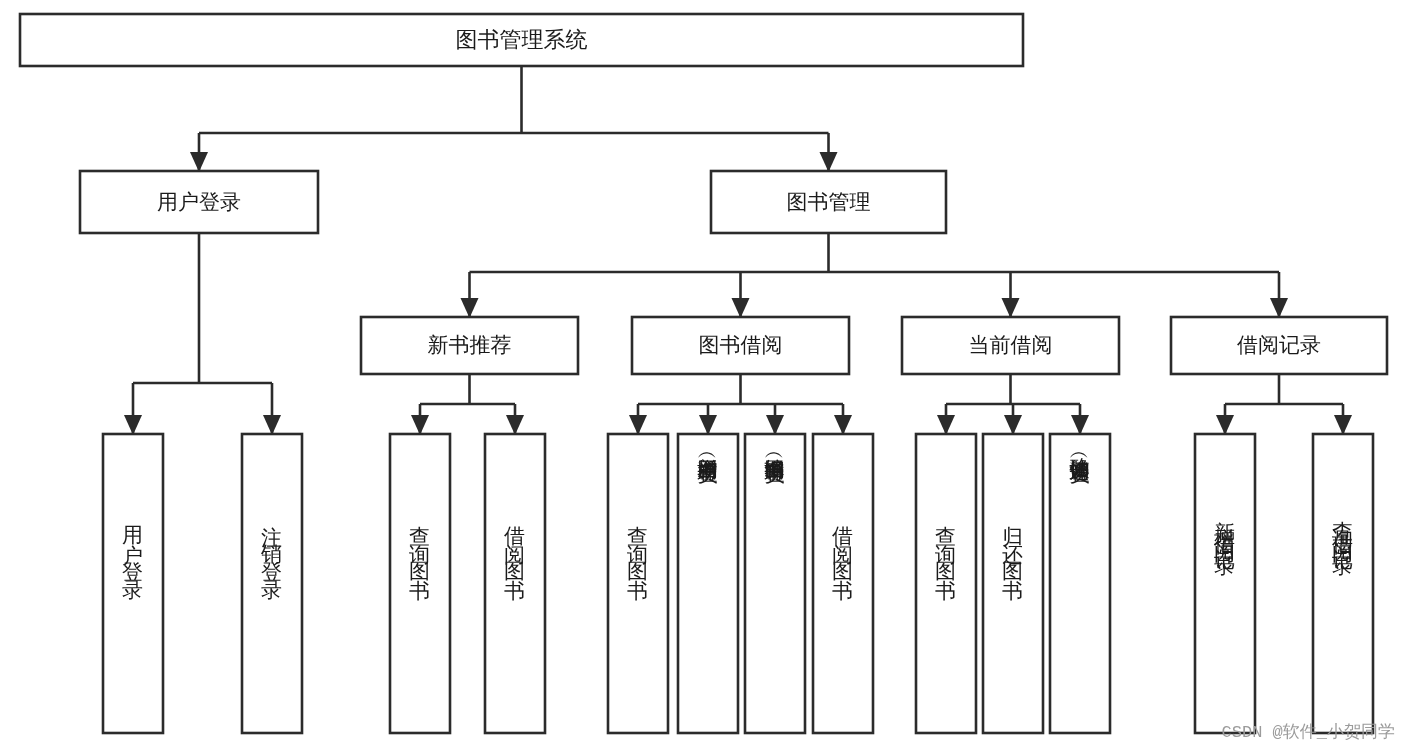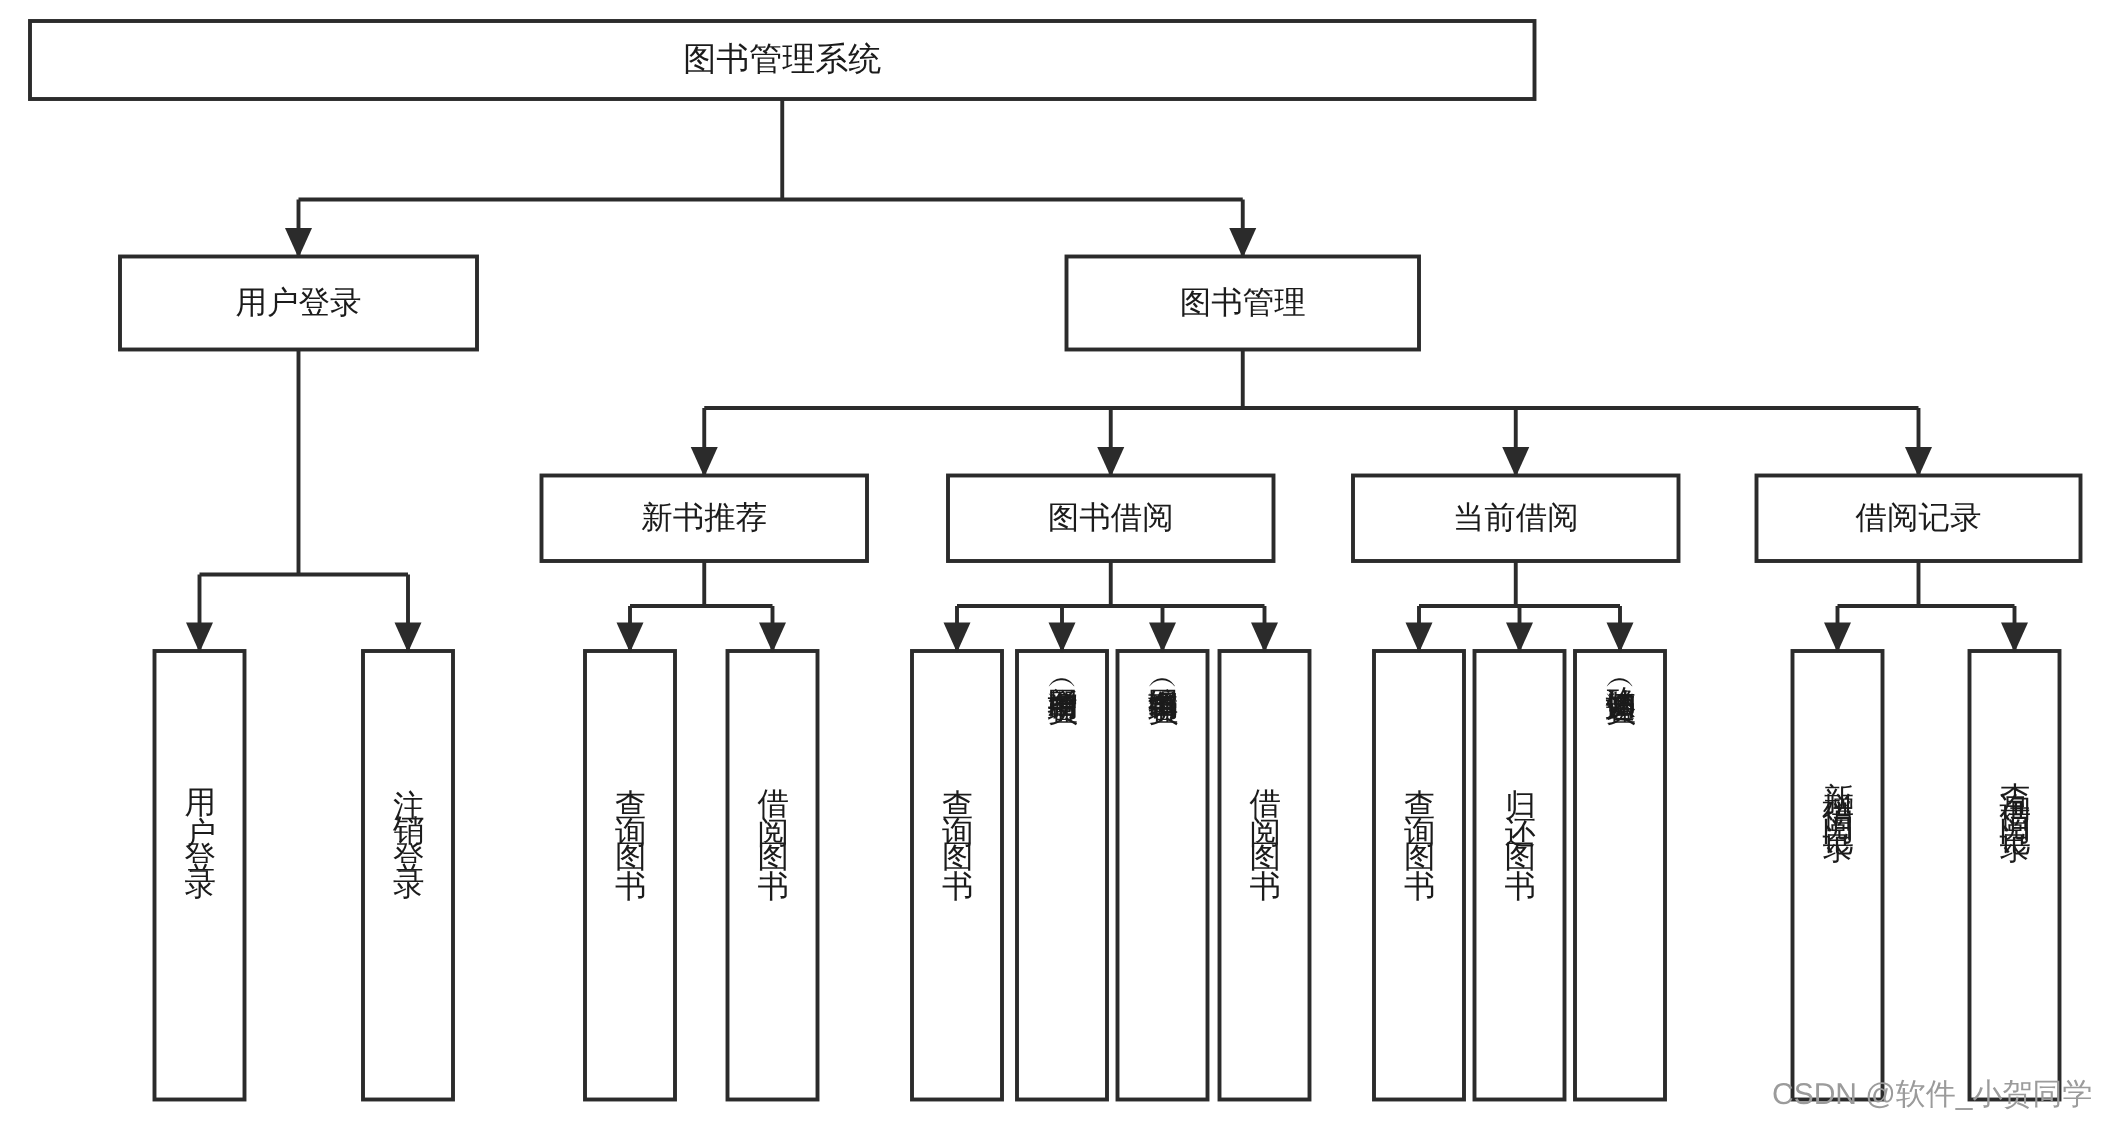--- a/index.html
+++ b/index.html
@@ -66,22 +66,22 @@
     font-size: 21px;
     line-height: 1;
     color: #1b1b1b;
     letter-spacing: 4px;
     white-space: nowrap;
   }
   .watermark {
     position: absolute;
     right: 10px;
     bottom: 4px;
-    font-family: Liberation Sans, sans-serif;
-    font-size: 20px;
+    font-family: Liberation Mono, monospace;
+    font-size: 17px;
     color: #9b9b9b;
     white-space: nowrap;
     user-select: none;
   }
 </style>
 </head>
 <body>
 
 <div id="diagram-root">
   <svg class="diagram-canvas" id="diagram-svg" viewBox="0 0 1405 747" xmlns="http://www.w3.org/2000/svg">

